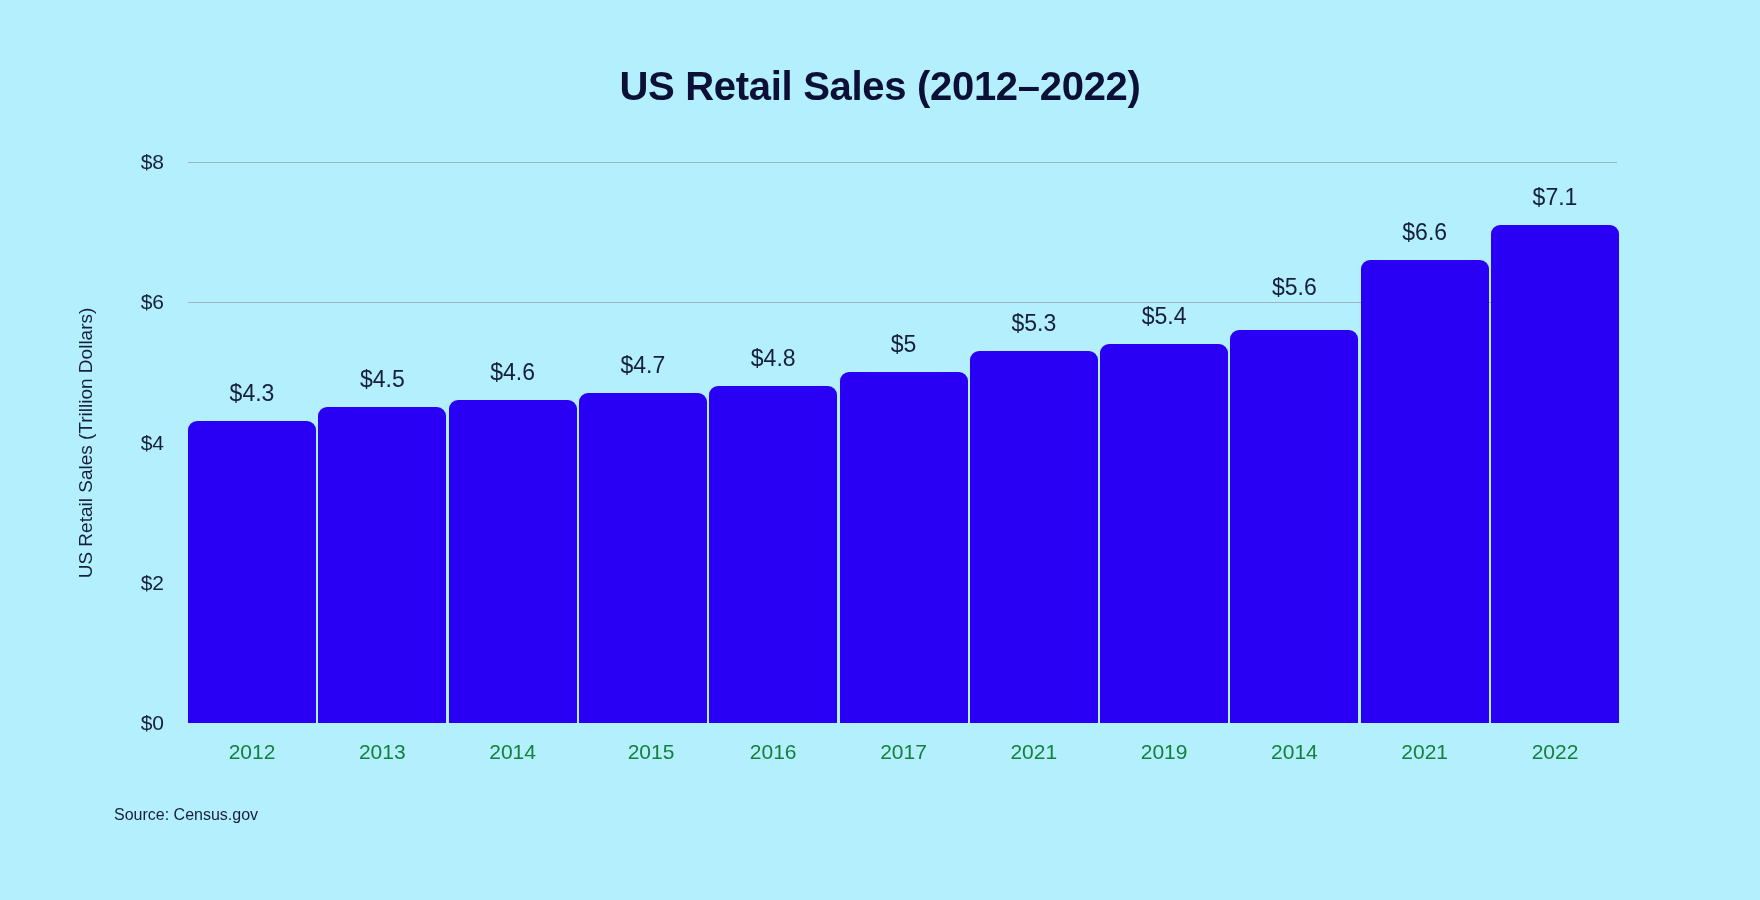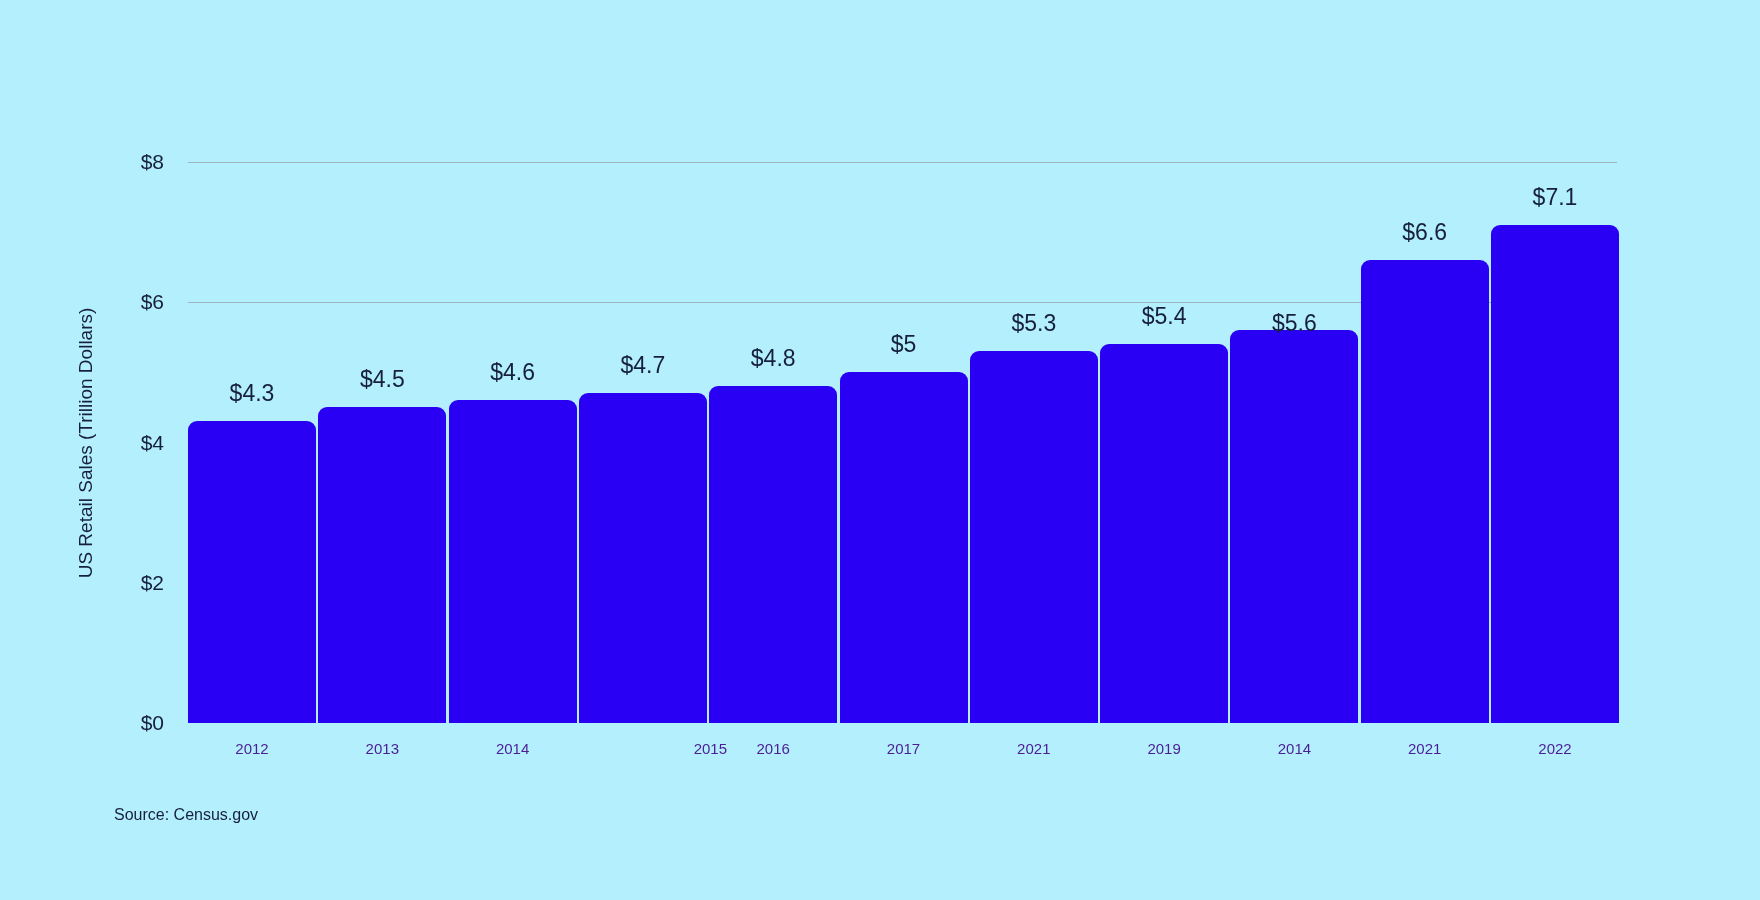--- a/index.html
+++ b/index.html
@@ -93,22 +93,22 @@
     width: 128px;
     text-align: center;
     font-size: 23px;
     color: #16203a;
     white-space: nowrap;
   }
   .x-tick-label {
     position: absolute;
     width: 128px;
     text-align: center;
-    font-size: 15px;
-    color: #4c1d95;
+    font-size: 21px;
+    color: #15803d;
     top: 740px;
   }
 
   
   #source-note {
     position: absolute;
     left: 114px;
     top: 806px;
     font-size: 16px;
     color: #16203a;
@@ -123,20 +123,21 @@
     color: #0d1036;
     font-family: "DejaVu Sans", sans-serif;
     font-stretch: condensed;
   }
 </style>
 </head>
 <body>
 
 <div id="infographic">
 
+  <div id="chart-title">US Retail Sales (2012–2022)</div>
 
   <div id="y-axis-title">US Retail Sales (Trillion Dollars)</div>
 
   <div id="y-axis-ticks">
       <div class="y-tick-label" style="top: 162px;">$8</div>
       <div class="y-tick-label" style="top: 302.25px;">$6</div>
       <div class="y-tick-label" style="top: 442.5px;">$4</div>
       <div class="y-tick-label" style="top: 582.75px;">$2</div>
       <div class="y-tick-label" style="top: 723px;">$0</div>
     </div>
@@ -174,38 +175,38 @@
         <div class="bar-slot" style="left: 781.8px; height: 561px;">
           <div class="bar" style="height: 371.662px; background: rgb(42, 0, 245);"></div>
           <div class="bar-value" style="bottom: 385.662px;">$5.3</div>
         </div>
         <div class="bar-slot" style="left: 912.1px; height: 727px;">
           <div class="bar" style="height: 378.675px; background: rgb(42, 0, 245);"></div>
           <div class="bar-value" style="bottom: 392.675px;">$5.4</div>
         </div>
         <div class="bar-slot" style="left: 1042.4px; height: 561px;">
           <div class="bar" style="height: 392.7px; background: rgb(42, 0, 245);"></div>
-          <div class="bar-value" style="bottom: 386px;">$5.6</div>
+          <div class="bar-value" style="bottom: 422px;">$5.6</div>
         </div>
         <div class="bar-slot" style="left: 1172.7px; height: 704px;">
           <div class="bar" style="height: 462.825px; background: rgb(42, 0, 245);"></div>
           <div class="bar-value" style="bottom: 476.825px;">$6.6</div>
         </div>
         <div class="bar-slot" style="left: 1303px; height: 515px;">
           <div class="bar" style="height: 497.887px; background: rgb(42, 0, 245);"></div>
           <div class="bar-value" style="bottom: 511.887px;">$7.1</div>
         </div>
       </div>
   </div>
 
   <div id="x-axis-ticks">
       <div class="x-tick-label" style="left: 188px;">2012</div>
       <div class="x-tick-label" style="left: 318.3px;">2013</div>
       <div class="x-tick-label" style="left: 448.6px;">2014</div>
-      <div class="x-tick-label" style="left: 599px; text-align: right;">2015</div>
+      <div class="x-tick-label" style="left: 587px;">2015</div>
       <div class="x-tick-label" style="left: 709.2px;">2016</div>
       <div class="x-tick-label" style="left: 839.5px;">2017</div>
       <div class="x-tick-label" style="left: 969.8px;">2021</div>
       <div class="x-tick-label" style="left: 1100.1px;">2019</div>
       <div class="x-tick-label" style="left: 1230.4px;">2014</div>
       <div class="x-tick-label" style="left: 1360.7px;">2021</div>
       <div class="x-tick-label" style="left: 1491px;">2022</div>
     </div>
 
   <div id="source-note">Source: Census.gov</div>

